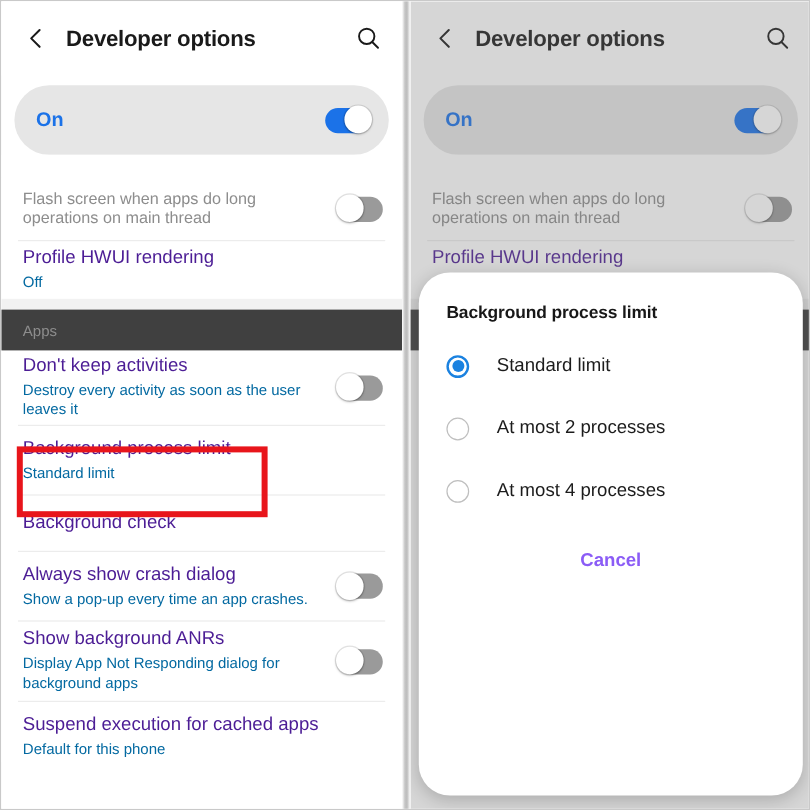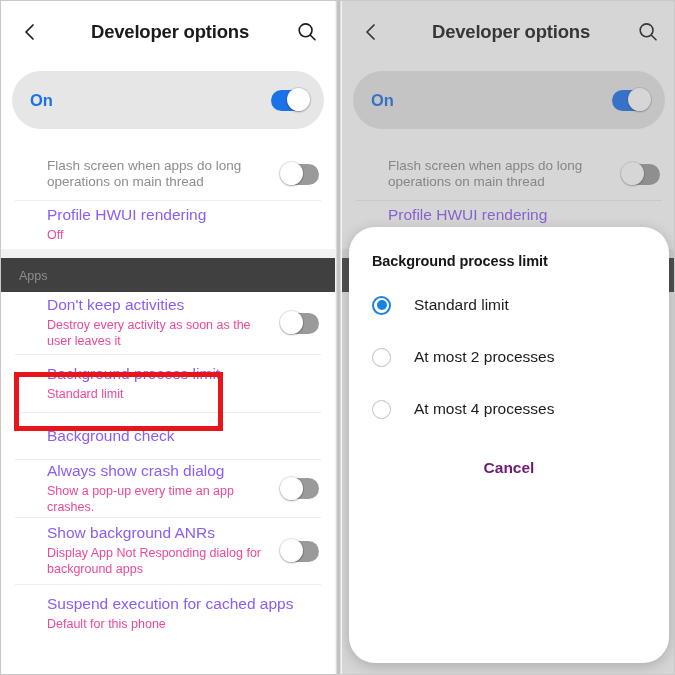--- a/index.html
+++ b/index.html
@@ -57,21 +57,20 @@
 
   
   .header {
     position: relative;
     height: 62px;
     display: flex;
     align-items: center;
     padding: 0 16px 0 18px;
     box-sizing: border-box;
     background: #ffffff;
-    gap: 36px;
   }
   .back-icon {
     width: 22px;
     height: 22px;
     flex: 0 0 auto;
     display: flex;
     align-items: center;
     justify-content: center;
     margin-right: 14px;
   }
@@ -134,32 +133,31 @@
   .switch.off .knob { left: -2px; }
 
   
   .list { background: #ffffff; }
   .row {
     display: flex;
     align-items: center;
     padding: 0 16px 0 18px;
     box-sizing: border-box;
     min-height: 44px;
-    margin-left: 28px;
   }
   .row .texts { flex: 1 1 auto; padding-right: 10px; }
   .row-title {
     font-size: 15.5px;
-    color: #8b5cf6;
+    color: #4c1d95;
     line-height: 1.22;
   }
   .row-title.dim { color: #8d8d8d; font-size: 13.5px; }
   .row-sub {
     font-size: 12.5px;
-    color: #ec4899;
+    color: #0369a1;
     line-height: 1.3;
     margin-top: 2px;
   }
   .divider {
     height: 1px;
     background: #ececec;
     margin: 0 14px;
   }
   .section-header {
     background: #404040;
@@ -241,21 +239,21 @@
   }
   .dialog-actions {
     display: flex;
     justify-content: center;
     align-items: center;
     margin-top: 16px;
   }
   .cancel-btn {
     font-size: 15.5px;
     font-weight: bold;
-    color: #701a75;
+    color: #8b5cf6;
     background: transparent;
     border: none;
     padding: 8px 24px;
     font-family: "Liberation Sans", sans-serif;
     cursor: pointer;
   }
 </style>
 </head>
 <body>
 

